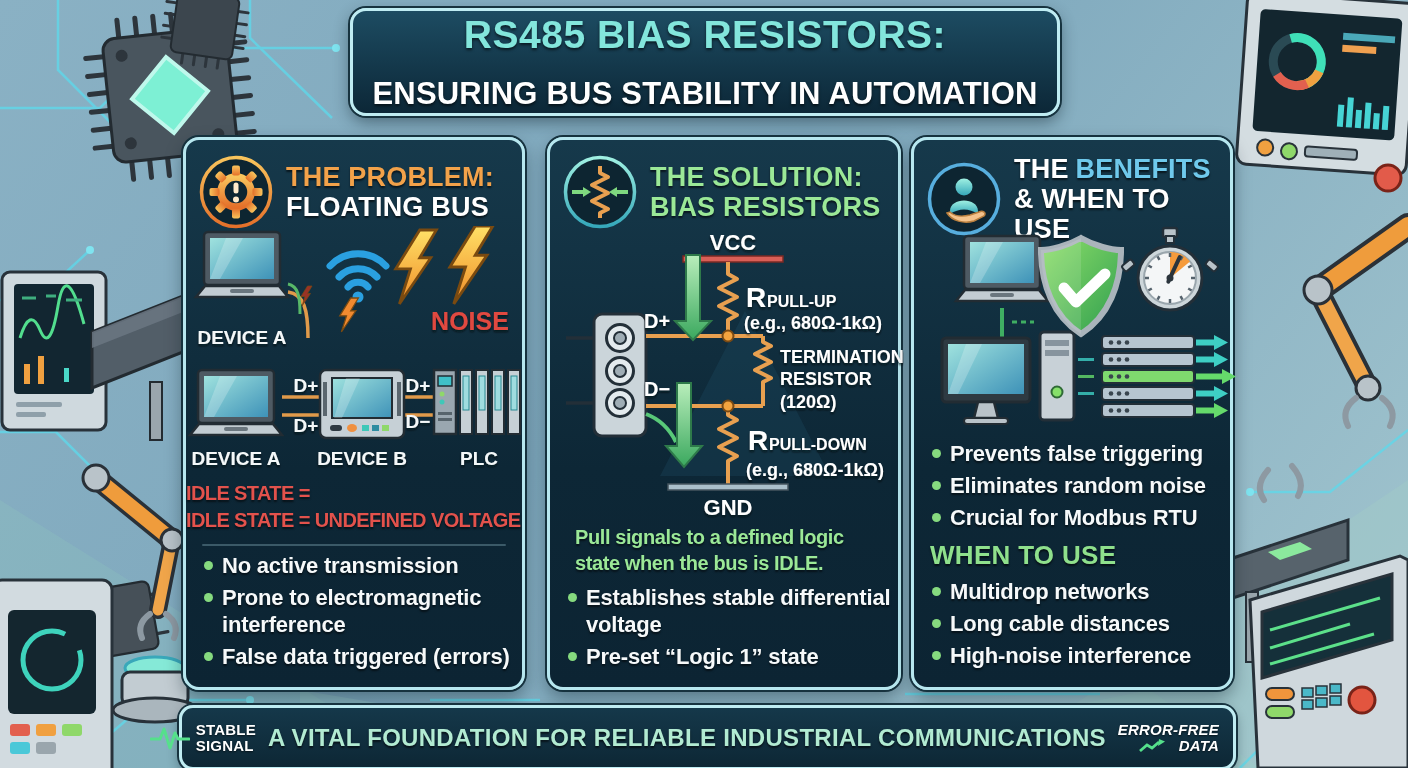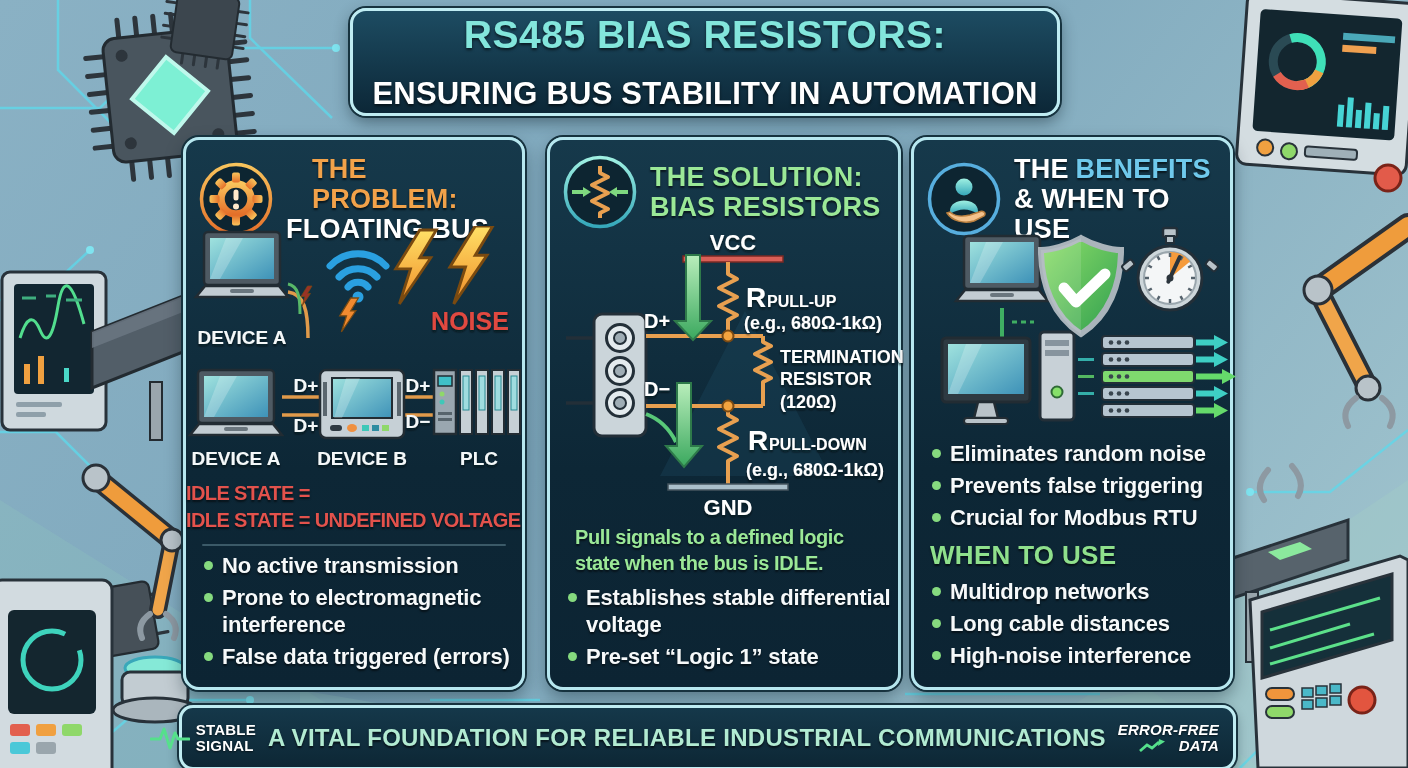--- a/index.html
+++ b/index.html
@@ -21,21 +21,21 @@
     border:3px solid #b7e7ef;border-radius:16px;
     box-shadow:0 0 0 2px #16323e,0 8px 18px rgba(8,24,34,.4);}
   .p1{left:183px;width:342px;}
   .p2{left:547px;width:354px;}
   .p3{left:911px;width:322px;}
 
   .phead{position:absolute;top:14px;left:12px;right:8px;display:flex;align-items:center;gap:12px;}
   .badge{width:76px;height:76px;flex:0 0 auto;}
   .htxt{display:flex;flex-direction:column;}
   .h1,.h2{font-size:27px;font-weight:bold;line-height:30px;letter-spacing:.2px;text-shadow:0 2px 2px rgba(0,0,0,.6);color:#fff;}
-  .or{color:#f2a24a;margin-left:26px;}
+  .or{color:#f2a24a;}
   .gr{color:#9be897;}
   .cy{color:#6fc9ec;}
   .h1 span+span{margin-left:7px;}
 
   .il1{position:absolute;left:0;top:86px;}
   .il2{position:absolute;left:0;top:228px;}
   .schematic{position:absolute;left:0;top:86px;}
   .il3{position:absolute;left:0;top:86px;}
 
   .alert{position:absolute;top:340px;left:0;right:0;text-align:left;color:#e2524c;font-weight:bold;
@@ -551,22 +551,22 @@
         </g>
         <g stroke-width="3" opacity="0.8">
           <line x1="-24" y1="23.5" x2="-8" y2="23.5" stroke="#3ecfc4"></line>
           <line x1="-24" y1="40.5" x2="-8" y2="40.5" stroke="#65da6b"></line>
           <line x1="-24" y1="57.5" x2="-8" y2="57.5" stroke="#3ecfc4"></line>
         </g>
       </g>
     </svg>
 
     <ul class="bullets b3a">
+      <li>Prevents false triggering</li>
       <li>Eliminates random noise</li>
-      <li>Prevents false triggering</li>
       <li>Crucial for Modbus RTU</li>
     </ul>
     <div class="when-title">WHEN TO USE</div>
     <ul class="bullets b3b">
       <li>Multidrop networks</li>
       <li>Long cable distances</li>
       <li>High-noise interference</li>
     </ul>
   </section>
 

